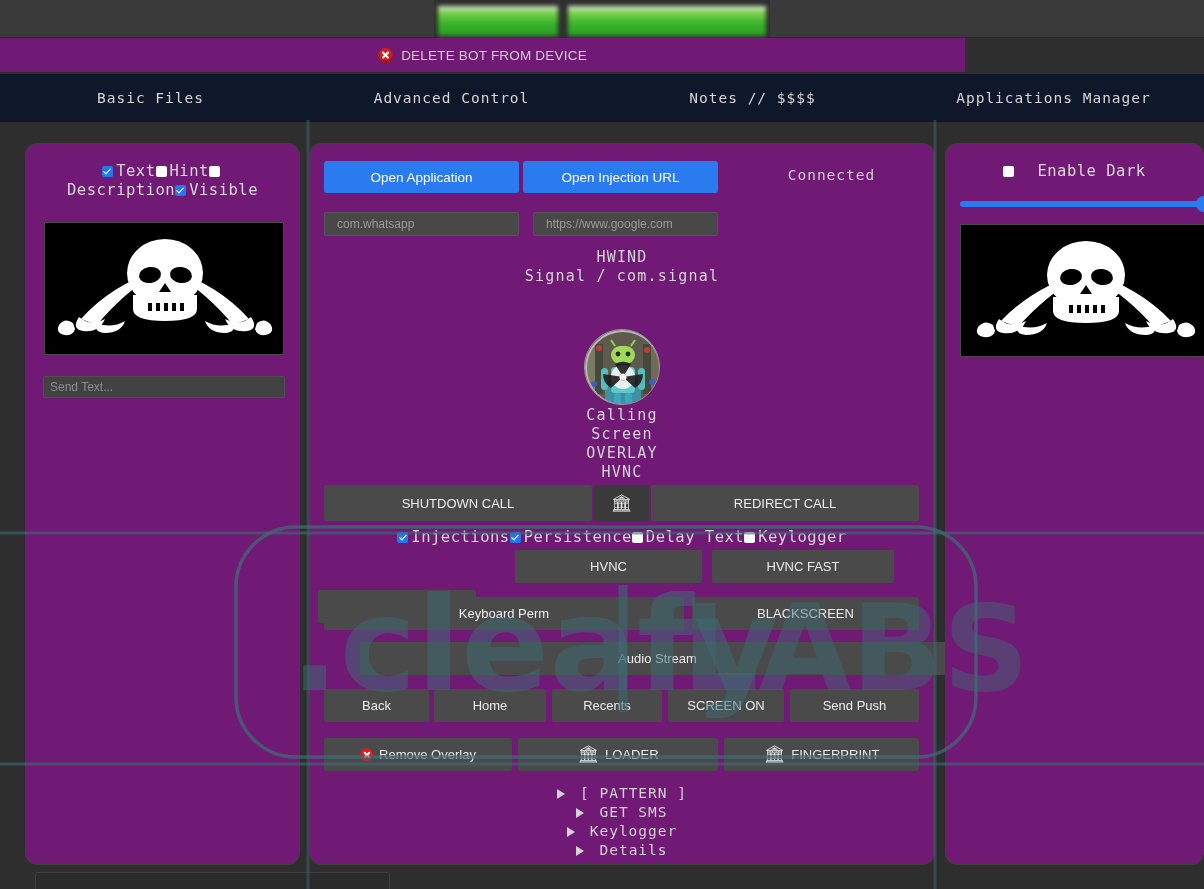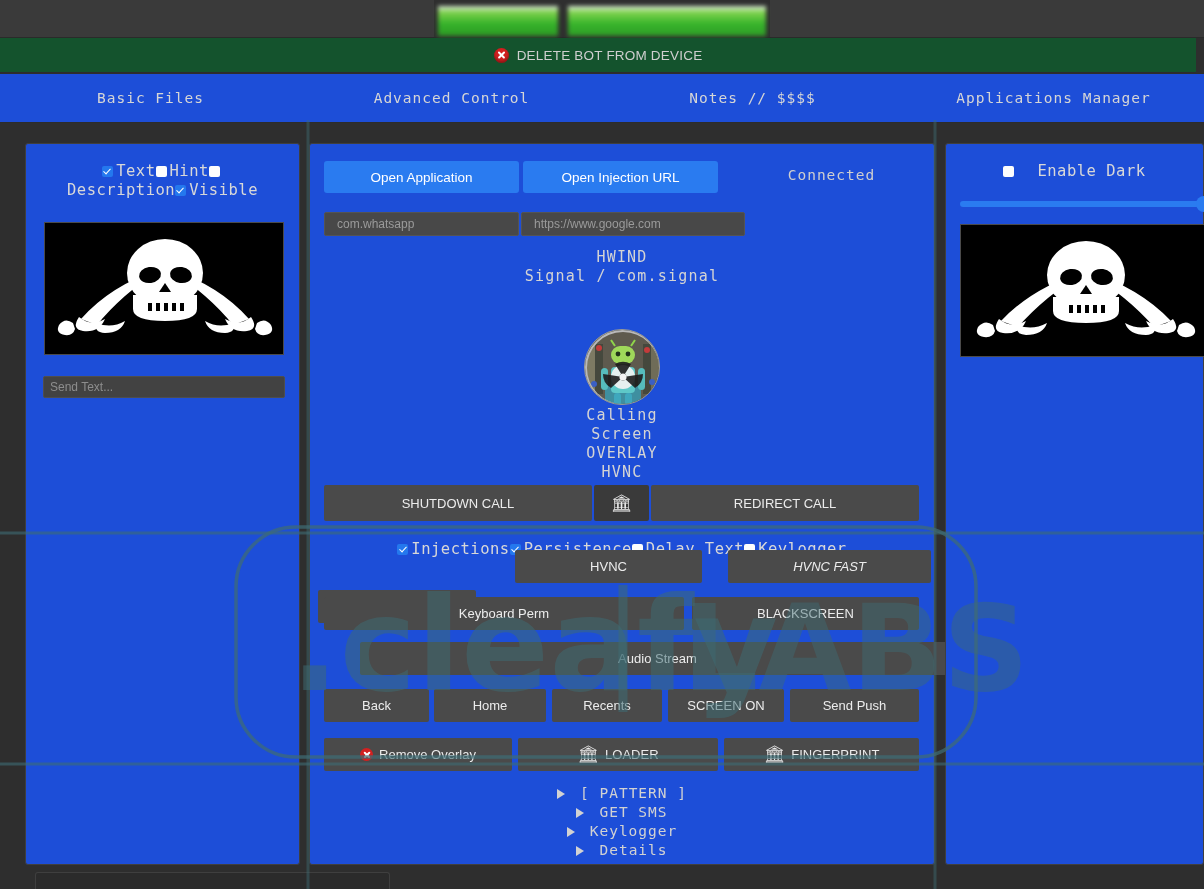--- a/index.html
+++ b/index.html
@@ -22,22 +22,22 @@
   }
   .redact-a { position:absolute; left:4px; top:6px; width:120px; height:30px;
     background:linear-gradient(180deg,#dfe8df 0%,#7cd04a 22%,#35b22a 60%,#2d9a25 100%);
     filter: blur(2.2px); }
   .redact-b { position:absolute; left:134px; top:6px; width:198px; height:30px;
     background:linear-gradient(180deg,#e3ece3 0%,#7ed24c 22%,#37b42b 60%,#2f9d27 100%);
     filter: blur(2.2px); }
 
   
   .deleterow {
-    position:absolute; left:0; top:38px; width:1196px; height:35px;
-    background:#14532d; border-bottom:1px solid #2c2c2c;
+    position:absolute; left:0; top:38px; width:965px; height:35px;
+    background:#701a75; border-bottom:1px solid #2c2c2c;
     display:flex; align-items:center; justify-content:center;
   }
   .delete-btn { display:flex; align-items:center; gap:8px; cursor:pointer; }
   .xicon {
     width:15px; height:15px; border-radius:50%;
     background:#d32020; position:relative; flex:0 0 auto;
     box-shadow: inset 0 -2px 3px rgba(0,0,0,.35);
   }
   .xicon::before, .xicon::after {
     content:""; position:absolute; left:3px; top:6.7px; width:9px; height:1.8px;
@@ -46,35 +46,35 @@
   .xicon::before { transform: rotate(45deg); }
   .xicon::after  { transform: rotate(-45deg); }
   .delete-label {
     font-family:"Liberation Sans", sans-serif; font-size:13.5px;
     color:#cfcfcf; letter-spacing:.2px;
   }
 
   
   .tabbar {
     position:absolute; left:0; top:74px; width:1204px; height:49px;
-    background:#1d4ed8; border-bottom:1px solid #2c2c2c;
+    background:#0f172a; border-bottom:1px solid #2c2c2c;
     display:flex; align-items:center;
   }
   .tab {
     flex:1 1 0; text-align:center; font-size:14.5px; color:#d6d6d6;
     letter-spacing:1px; cursor:pointer;
     font-family:"DejaVu Sans Mono","Liberation Mono", monospace;
   }
 
   
   .stage { position:absolute; left:0; top:123px; width:1204px; height:743px; background:#2e2e2e; }
 
   .panel {
-    position:absolute; background:#1d4ed8;
-    border:1px solid #3f3f3f; border-radius:3px;
+    position:absolute; background:#701a75;
+    border:1px solid #3f3f3f; border-radius:12px;
   }
   .panel-left   { left:25px;  top:20px; width:275px; height:722px; }
   .panel-center { left:309px; top:20px; width:626px; height:722px; }
   .panel-right  { left:945px; top:20px; width:259px; height:722px; }
 
   
   .bottomstrip { position:absolute; left:0; top:866px; width:1204px; height:23px; background:#2e2e2e; }
   .bpanel { position:absolute; top:6px; height:17px; background:#2b2b2b; border:1px solid #3f3f3f;
             border-bottom:none; border-radius:3px 3px 0 0; }
   .bp1 { left:35px;  width:355px; }
@@ -125,21 +125,21 @@
     color:#cfcfcf; font-size:14.5px; letter-spacing:1px;
     font-family:"DejaVu Sans Mono","Liberation Mono", monospace;
   }
   .txtin {
     position:absolute; top:68px; height:24px; background:#484848;
     border:1px solid #545454; border-radius:2px; display:flex; align-items:center;
     padding-left:12px; font-family:"Liberation Sans", sans-serif;
     font-size:12px; color:#9a9a9a;
   }
   .t-pkg { left:14px;  width:195px; }
-  .t-url { left:211px; width:224px; }
+  .t-url { left:223px; width:185px; }
 
   .cp-hwind {
     position:absolute; left:0; top:104px; width:100%; text-align:center;
     color:#d4d4d4; font-size:15px; letter-spacing:1.2px; line-height:19px;
     font-family:"DejaVu Sans Mono","Liberation Mono", monospace;
   }
   .cp-sig {
     position:absolute; left:0; top:123px; width:100%; text-align:center;
     color:#d4d4d4; font-size:15px; letter-spacing:1.2px;
     font-family:"DejaVu Sans Mono","Liberation Mono", monospace;
@@ -159,26 +159,26 @@
   .gbtn {
     position:absolute; background:#4a4a4a; border:none; border-radius:2px;
     color:#ececec; font-family:"Liberation Sans", sans-serif; font-size:13px;
     cursor:pointer; display:flex; align-items:center; justify-content:center; gap:6px;
   }
   .r-call   { top:341px; height:36px; }
   .b-shut   { left:14px;  width:268px; }
   .b-bank   { left:284px; width:55px; background:#3a3a3a; font-size:21px; }
   .b-redir  { left:341px; width:268px; }
 
-  .cbrow2 { position:absolute; left:0; top:396px; width:100%; }
+  .cbrow2 { position:absolute; left:0; top:384px; width:100%; }
 
   .r-vnc { top:406px; height:33px; }
   .b-svnc { left:8px;  width:158px;margin-top:40px; }
   .b-hvnc { left:205px; width:187px; }
-  .b-hvf  { left:418px; width:203px;font-style:italic; }
+  .b-hvf  { left:402px; width:182px; }
 
   .r-kb { top:453px; height:33px; }
   .b-kbp { left:14px;  width:360px; }
   .b-bks { left:382px; width:227px; }
 
   .r-aud { top:498px; height:33px; left:14px; width:595px;margin-left:36px; }
 
   .r-nav { top:545px; height:33px; }
   .n-back  { left:14px;  width:105px; }
   .n-home  { left:124px; width:112px; }

